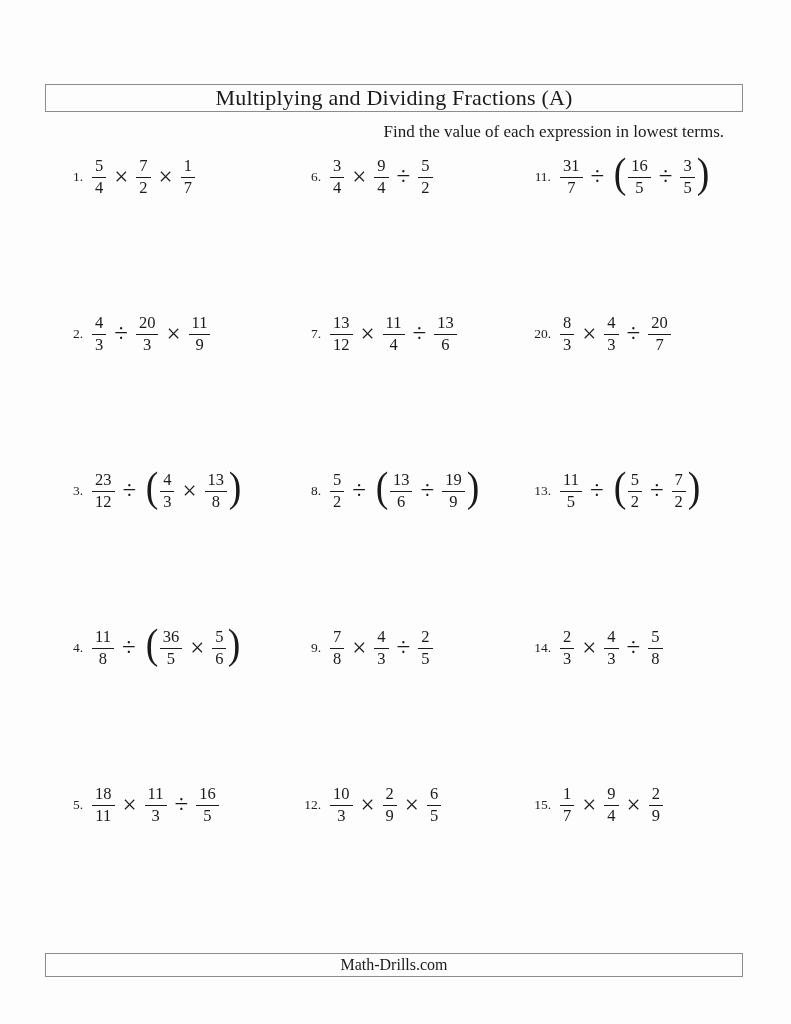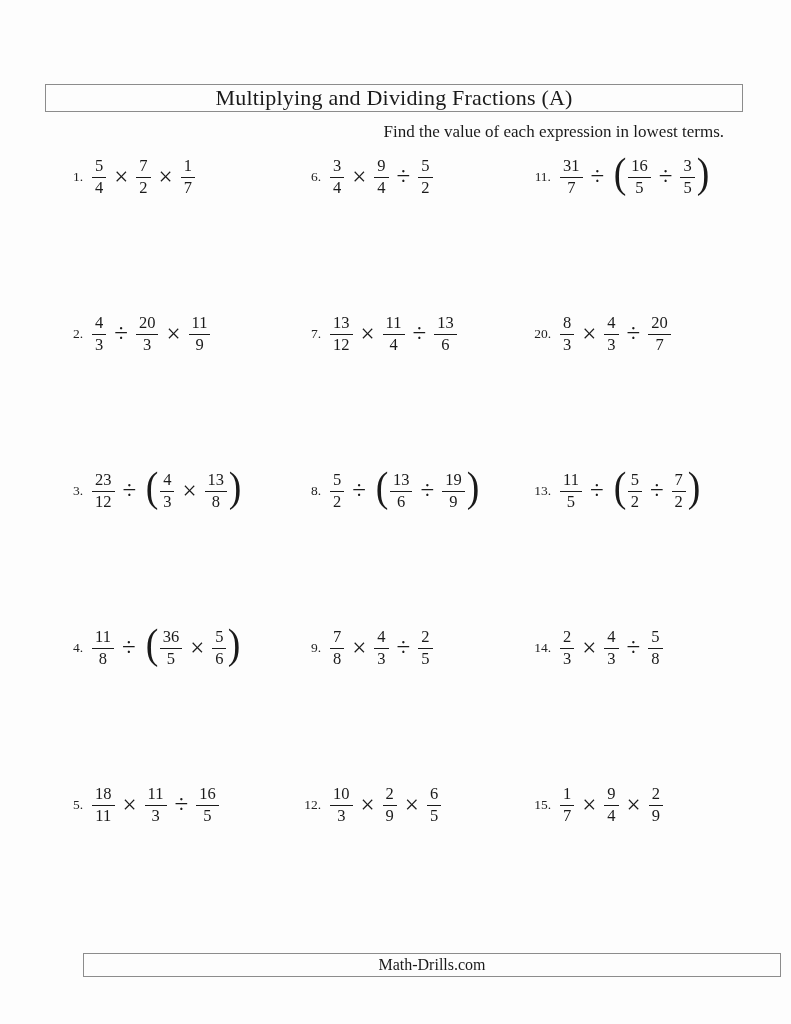--- a/index.html
+++ b/index.html
@@ -59,21 +59,21 @@
     margin: 0 8px;
     position: relative; top: -1px;
   }
   .paren {
     font-size: 42px; line-height: 0.85;
     font-weight: 400;
     margin: 0 1px;
     position: relative; top: -3px;
     transform: scaleX(0.9);
   }
-  #footer-box { top: 953px; height: 24px; margin-left: 38px; }
+  #footer-box { top: 953px; height: 24px; }
   #footer-box .footer-text { font-size: 16px; line-height: 22px; }
 </style>
 </head>
 <body>
 
 <div class="rule-box" id="title-box">
   <span class="title-text">Multiplying and Dividing Fractions (A)</span>
 </div>
 
 <div id="subtitle">Find the value of each expression in lowest terms.</div>

